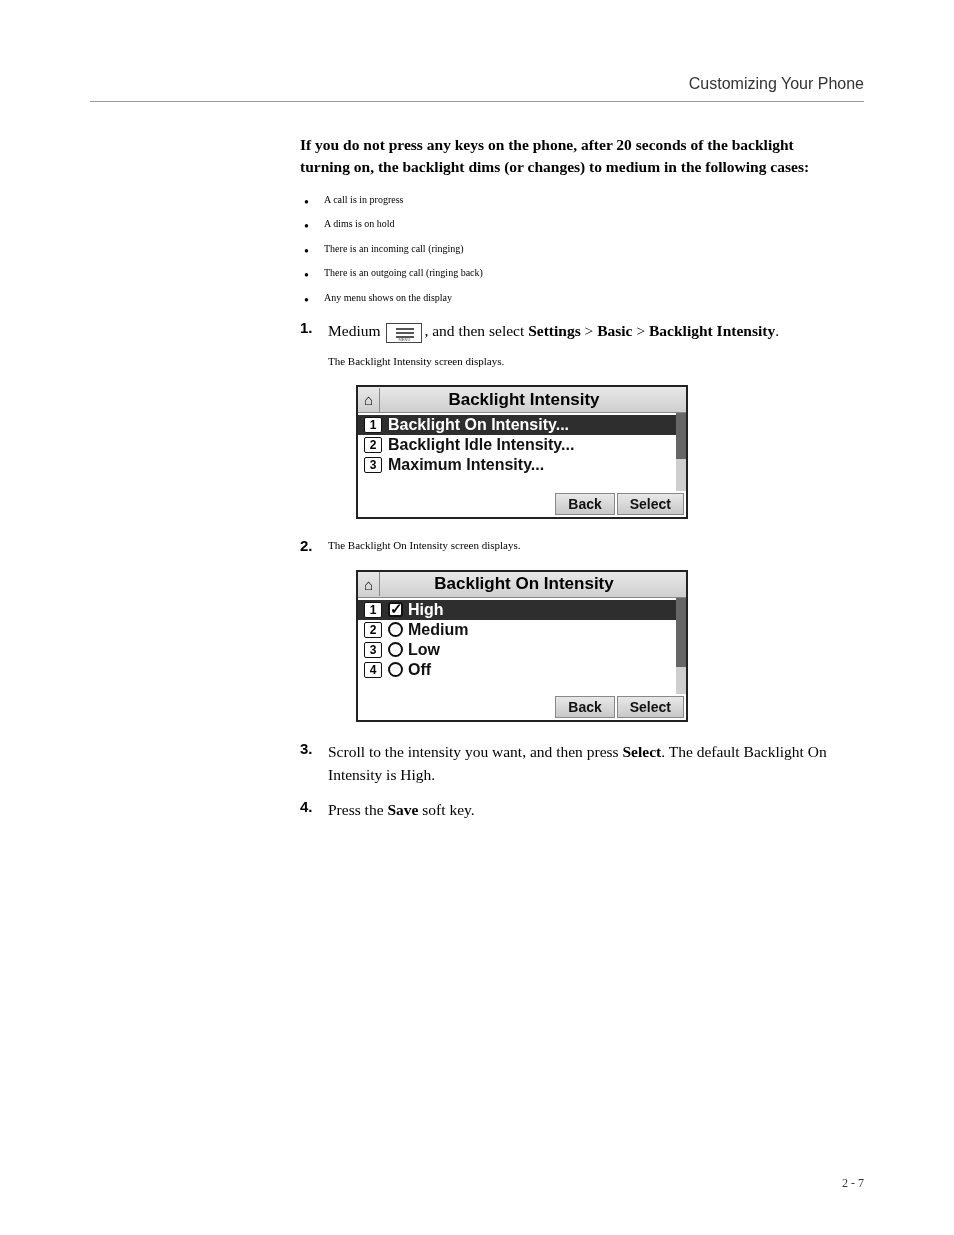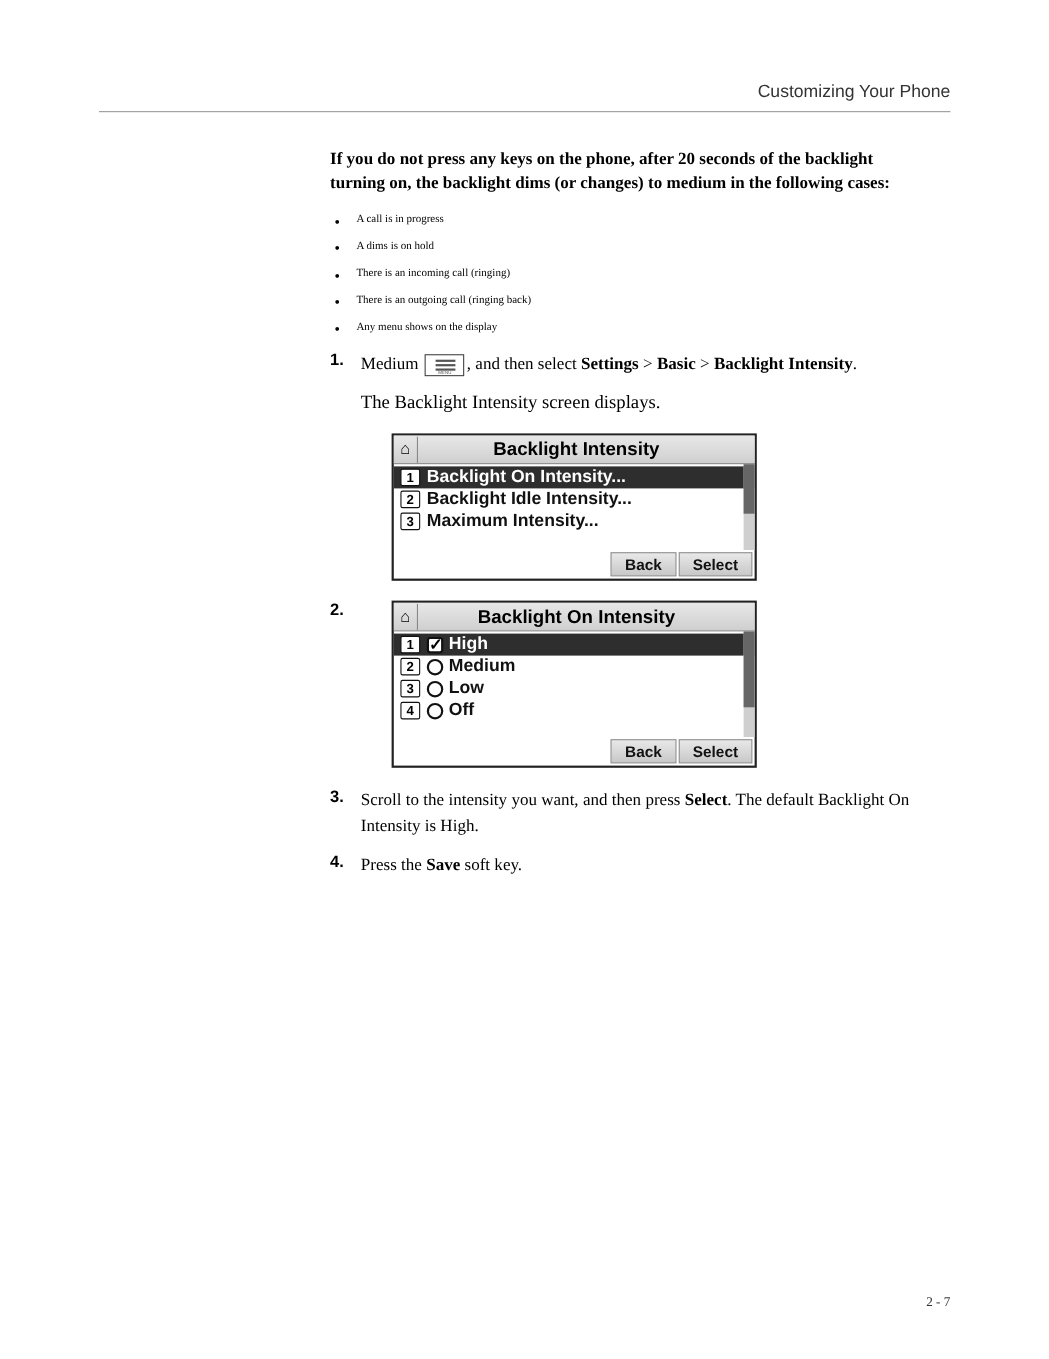--- a/index.html
+++ b/index.html
@@ -76,21 +76,21 @@
       top: 0;
       font-family: 'Trebuchet MS', Arial, sans-serif;
       font-weight: bold;
       font-size: 15px;
     }
     .step-text {
       font-size: 15.5px;
       line-height: 1.5;
     }
     .step-sub {
-      font-size: 17px;
+      font-size: 11px;
       line-height: 1.5;
       margin-top: 10px;
       margin-bottom: 10px;
     }
     .menu-key {
       display: inline-block;
       width: 36px;
       height: 20px;
       border: 1.5px solid #444;
       vertical-align: middle;
@@ -310,20 +310,21 @@
           <div class="screen-footer">
             <div class="softkey-spacer"></div>
             <div class="softkey">Back</div>
             <div class="softkey">Select</div>
           </div>
         </div>
       </div>
     </li>
 
     <li>
+      <div class="step-sub">The Backlight On Intensity screen displays.</div>
 
       <div class="screen-wrap">
         <div class="screen">
           <div class="screen-title">
             <div class="home-icon">⌂</div>
             <div class="screen-title-text">Backlight On Intensity</div>
           </div>
           <div class="screen-body body2">
             <div class="screen-row selected">
               <span class="num-badge">1</span>

